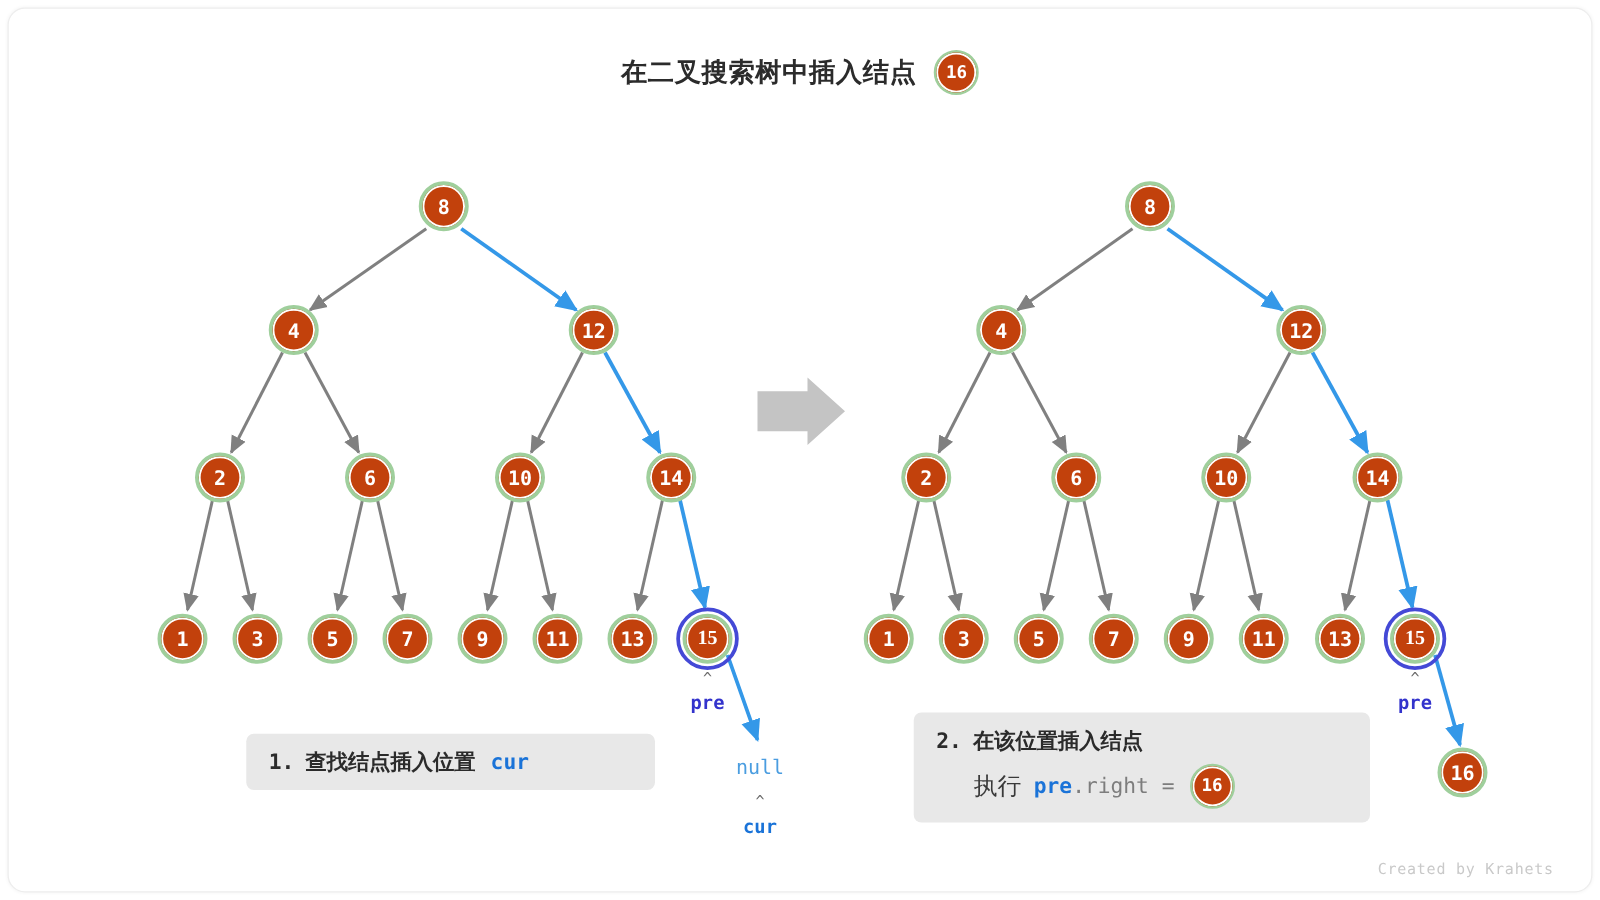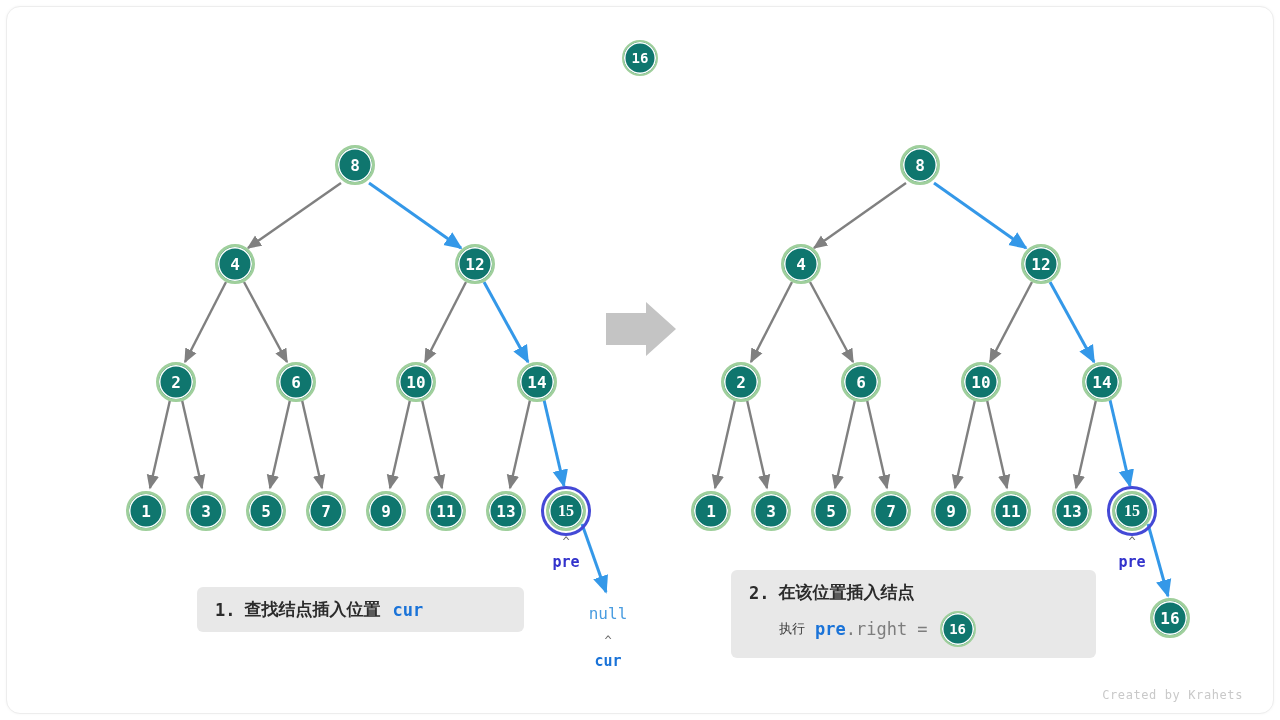--- a/index.html
+++ b/index.html
@@ -56,21 +56,21 @@
   }
 
   
   .node {
     position: absolute;
     width: 40px;
     height: 40px;
     margin-left: -20px;
     margin-top: -20px;
     border-radius: 50%;
-    background: #0f766e;
+    background: #c2410c;
     border: 3px solid #9fcf9c;
     box-sizing: border-box;
     display: flex;
     align-items: center;
     justify-content: center;
     color: #ffffff;
     font-size: 16px;
     font-weight: bold;
     font-family: "DejaVu Sans Mono", "Liberation Mono", monospace;
     box-shadow: inset 0 0 0 1.5px #ffffff;
@@ -138,21 +138,21 @@
     color: #2b2b2b;
     font-family: "DejaVu Sans Mono", "Liberation Mono", monospace;
     margin-right: 9px;
   }
   .cap-zh {
     font-size: 17px;
     font-weight: bold;
     color: #2b2b2b;
   }
   .cap-zh-reg {
-    font-size: 13px;
+    font-size: 19px;
     color: #3a3a3a;
   }
   .cap-mono-blue {
     font-family: "DejaVu Sans Mono", "Liberation Mono", monospace;
     font-size: 17px;
     font-weight: bold;
     color: #1a73d8;
   }
   .cap-mono-gray {
     font-family: "DejaVu Sans Mono", "Liberation Mono", monospace;
@@ -233,20 +233,21 @@
       <line x1="975" y1="400" x2="955" y2="488" stroke="#808080" marker-end="url(#ah-gray)"></line>
       <line x1="987" y1="400" x2="1007" y2="488" stroke="#808080" marker-end="url(#ah-gray)"></line>
       <line x1="1096" y1="400" x2="1076" y2="488" stroke="#808080" marker-end="url(#ah-gray)"></line>
       <line x1="1110" y1="400" x2="1130" y2="486" stroke="#3498e8" stroke-width="3" marker-end="url(#ah-blue)"></line>
 
       <line x1="1148" y1="524" x2="1168" y2="596" stroke="#3498e8" stroke-width="3" marker-end="url(#ah-blue)"></line>
     </g>
   </svg>
 
   <div class="title-row">
+    <span class="title-text">在二叉搜索树中插入结点</span>
     <span class="node inline">16</span>
   </div>
 
   <div>
     <div class="node" style="left:355px; top:165px;">8</div>
 
     <div class="node" style="left:235px; top:264px;">4</div>
     <div class="node" style="left:475px; top:264px;">12</div>
 
     <div class="node" style="left:176px; top:382px;">2</div>

